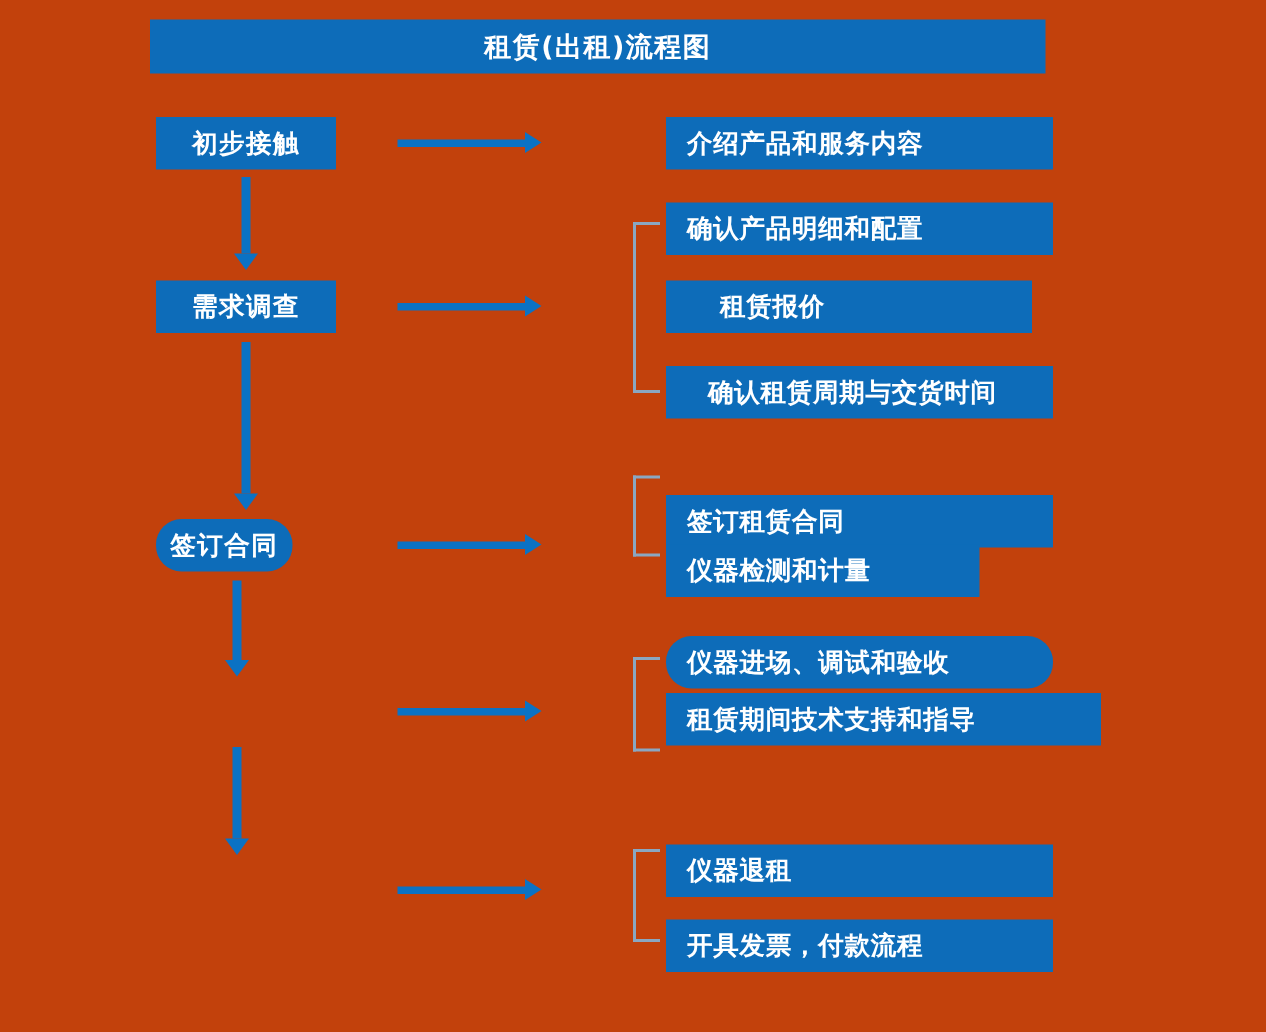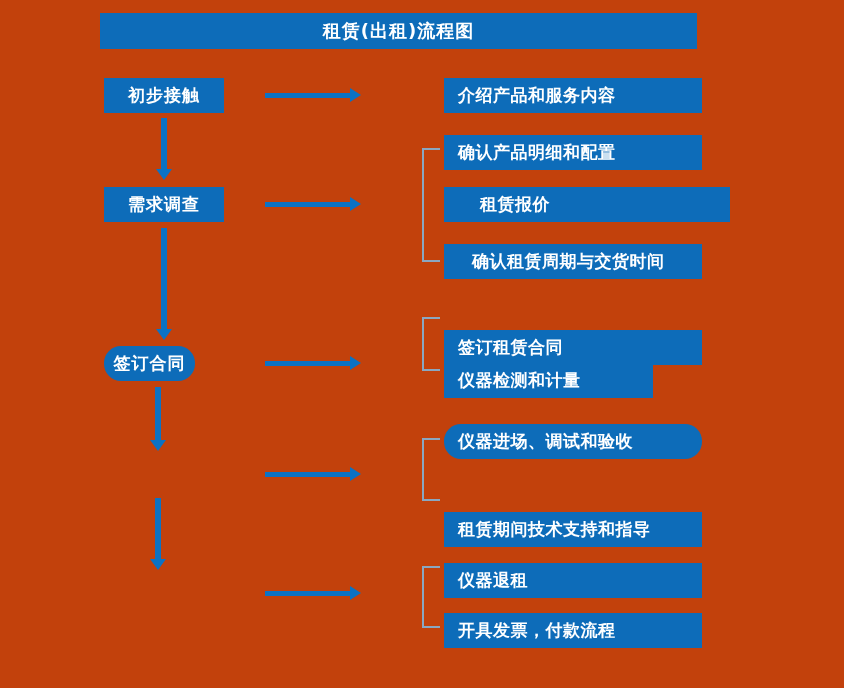--- a/index.html
+++ b/index.html
@@ -175,29 +175,29 @@
   <div class="bracket" style="left:422px; top:317px; width:18px; height:54px;"></div>
 
   <div class="bracket" style="left:422px; top:438px; width:18px; height:63px;"></div>
 
   <div class="bracket" style="left:422px; top:566px; width:18px; height:62px;"></div>
 
   <div class="node right" style="left:444px; top:78px; width:258px;">介绍产品和服务内容</div>
 
   <div class="node right" style="left:444px; top:135px; width:258px;">确认产品明细和配置</div>
 
-  <div class="node right" style="left:444px; top:187px; width:286px;padding-left:36px;">租赁报价</div>
+  <div class="node right" style="left:444px; top:187px; width:244px;padding-left:36px;">租赁报价</div>
 
   <div class="node right" style="left:444px; top:244px; width:258px;padding-left:28px;">确认租赁周期与交货时间</div>
 
   <div class="node right" style="left:444px; top:330px; width:258px;">签订租赁合同</div>
 
   <div class="node right" style="left:444px; top:363px; width:209px;">仪器检测和计量</div>
 
   <div class="node right" style="left:444px; top:424px; width:258px;border-radius:17px;">仪器进场、调试和验收</div>
 
-  <div class="node right" style="left:444px; top:512px; width:258px;">租赁期间技术支持和指导</div>
+  <div class="node right" style="left:444px; top:462px; width:290px;">租赁期间技术支持和指导</div>
 
   <div class="node right" style="left:444px; top:613px; width:258px;">开具发票，付款流程</div>
 
   <div class="node right" style="left:444px; top:563px; width:258px;">仪器退租</div>
 
 </div>
 
 </body></html>

